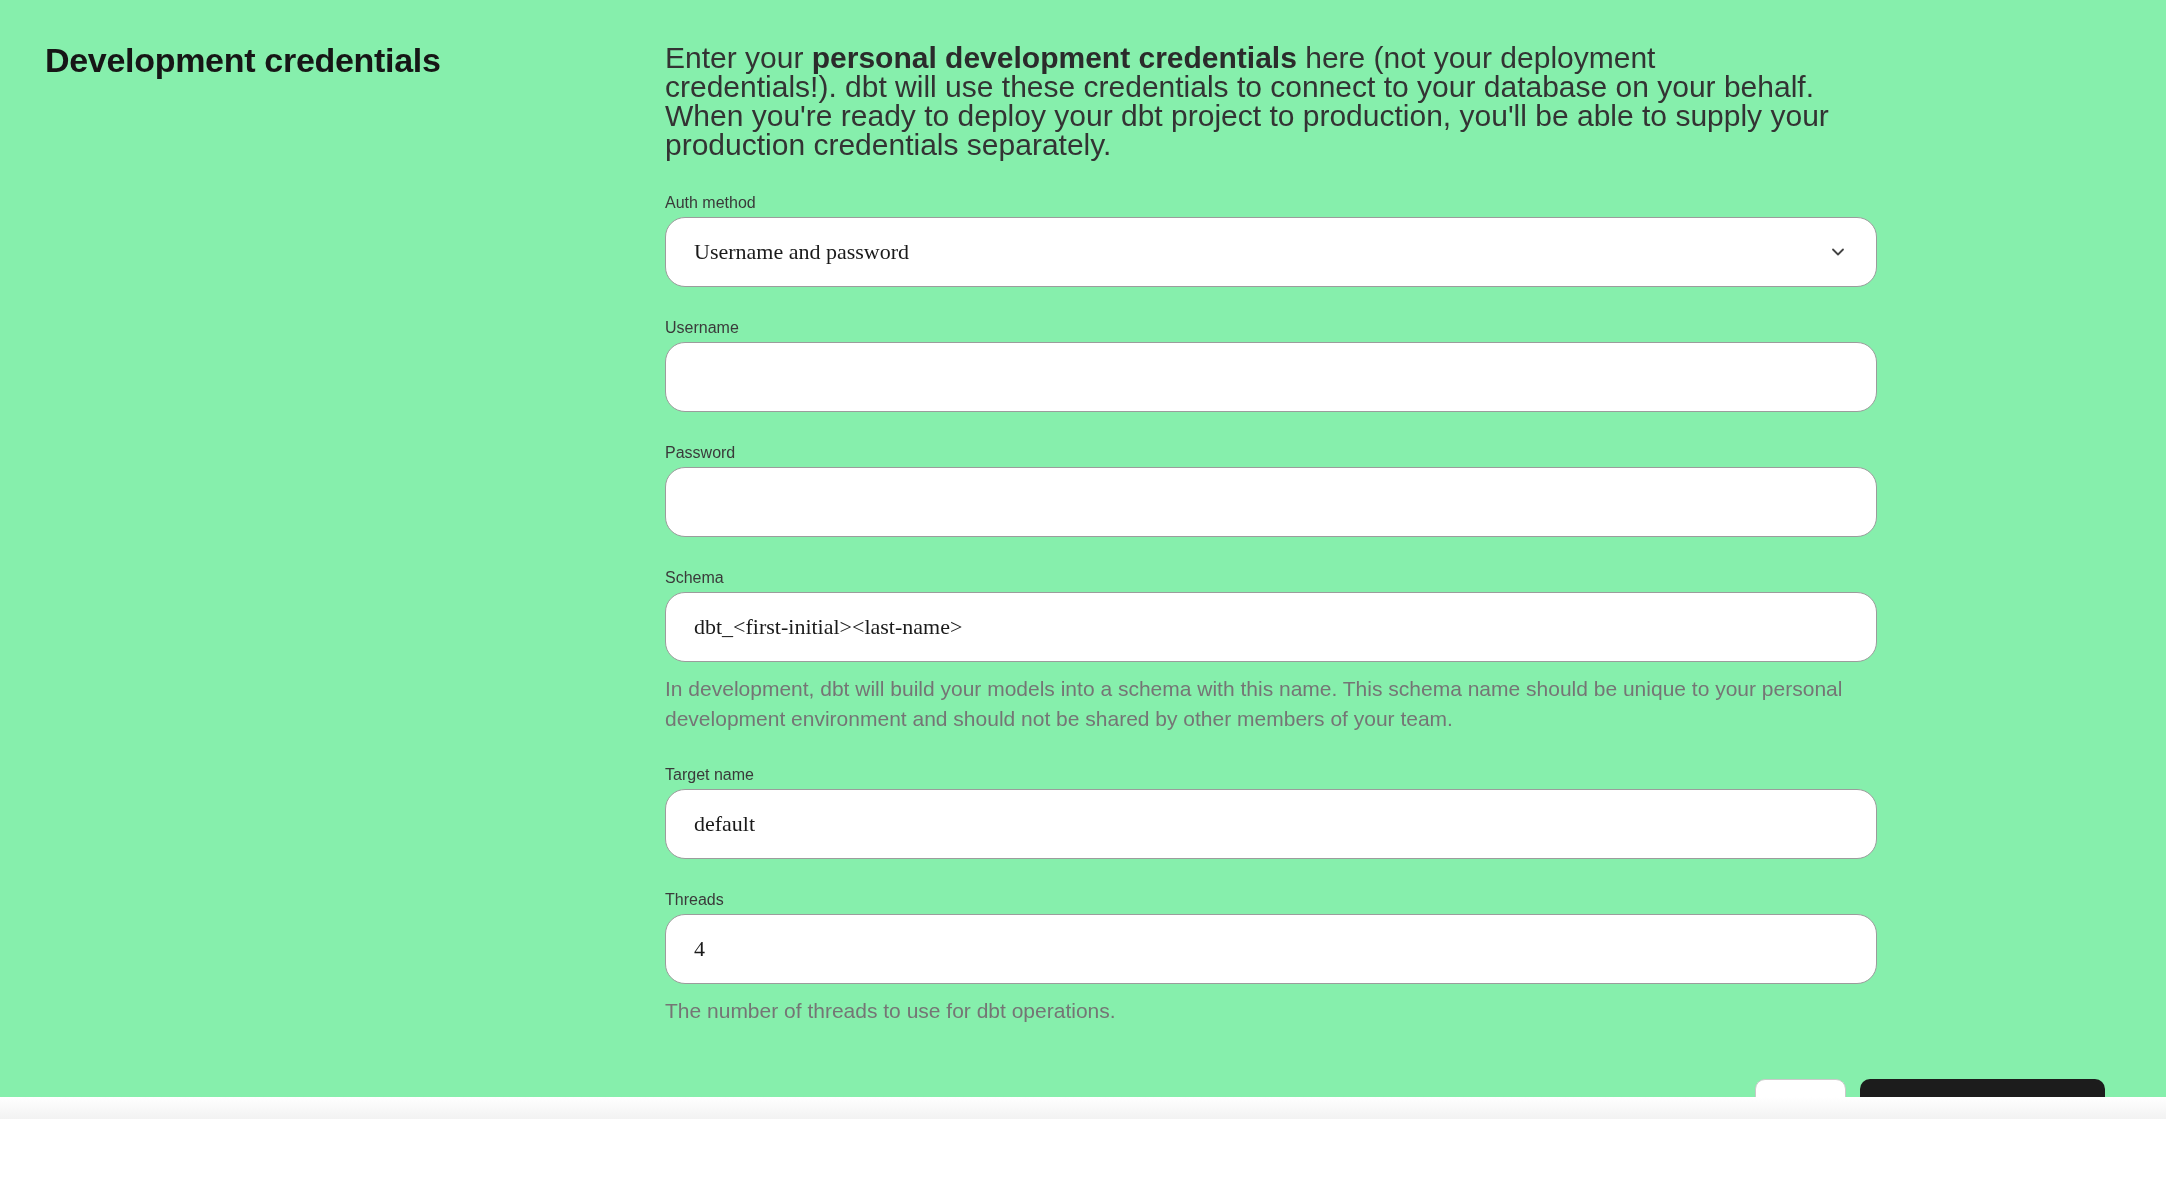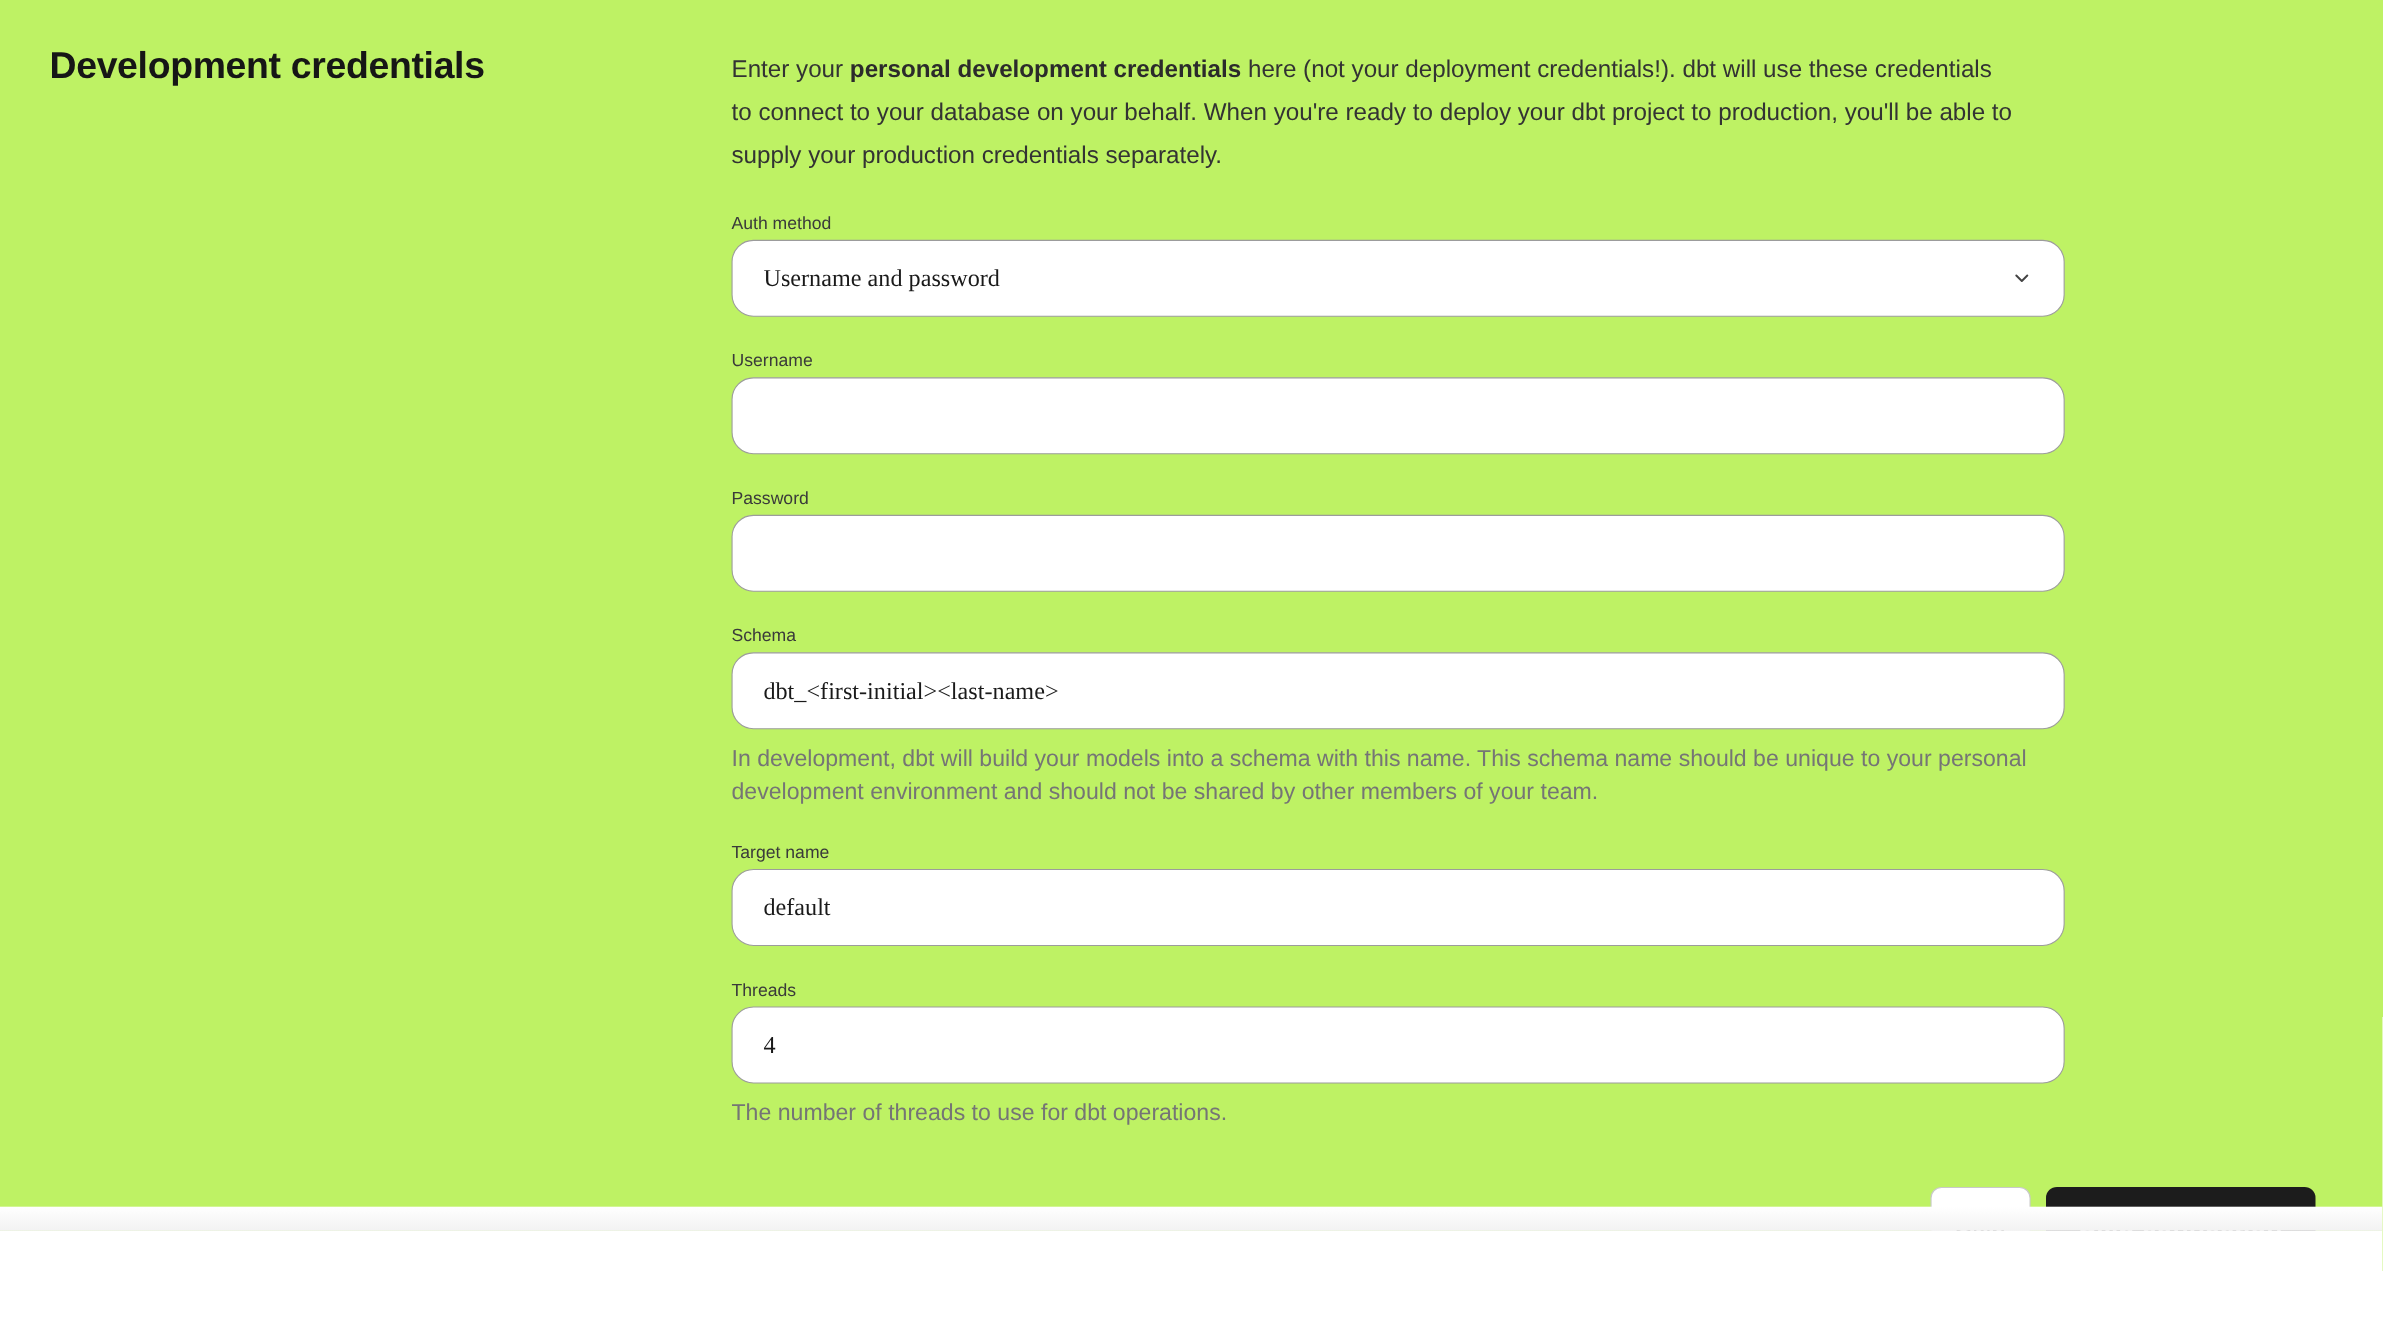--- a/index.html
+++ b/index.html
@@ -5,42 +5,42 @@
   * { box-sizing: border-box; }
   html, body { margin: 0; padding: 0; background: #ffffff; }
   body {
     font-family: "Liberation Sans", "DejaVu Sans", sans-serif;
     -webkit-font-smoothing: antialiased;
   }
   .page {
     position: relative;
     width: 2166px;
     height: 1119px;
-    background: #bef264;
+    background: #86efac;
     overflow: hidden;
   }
   .content {
     display: flex;
     padding: 40px 0 0 45px;
   }
   .left-col { width: 620px; flex: 0 0 620px; }
   .page-title {
     margin: 0;
     font-size: 34px;
     line-height: 40px;
     font-weight: 700;
     letter-spacing: -0.3px;
     color: #161616;
   }
   .form-col { width: 1212px; flex: 0 0 1212px; }
   .intro {
     margin: 3px 0 33px 0;
     max-width: 1170px;
-    font-size: 22px;
-    line-height: 39px;
+    font-size: 30px;
+    line-height: 29px;
     color: #333333;
   }
   .intro b { font-weight: 700; color: #2b2b2b; }
   .field { margin-bottom: 30px; }
   .field-label {
     display: block;
     font-size: 16px;
     line-height: 22px;
     margin-bottom: 3px;
     color: #3a3a3a;

